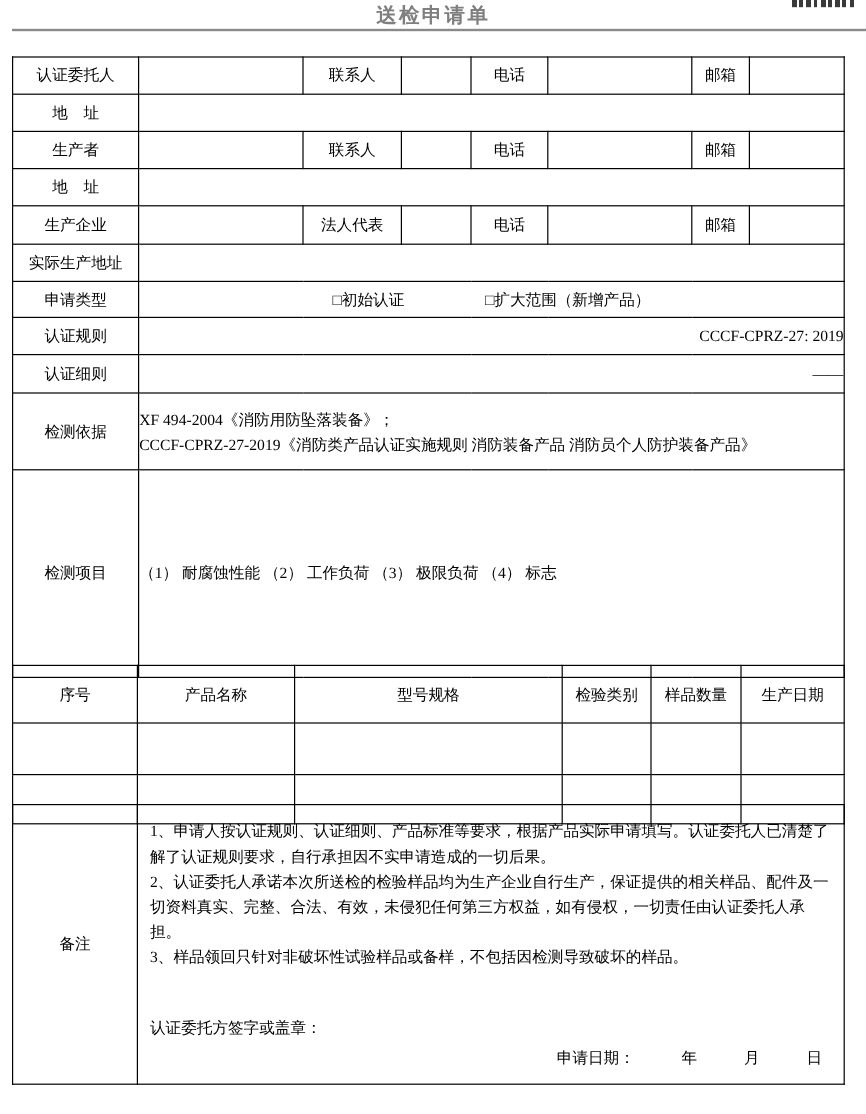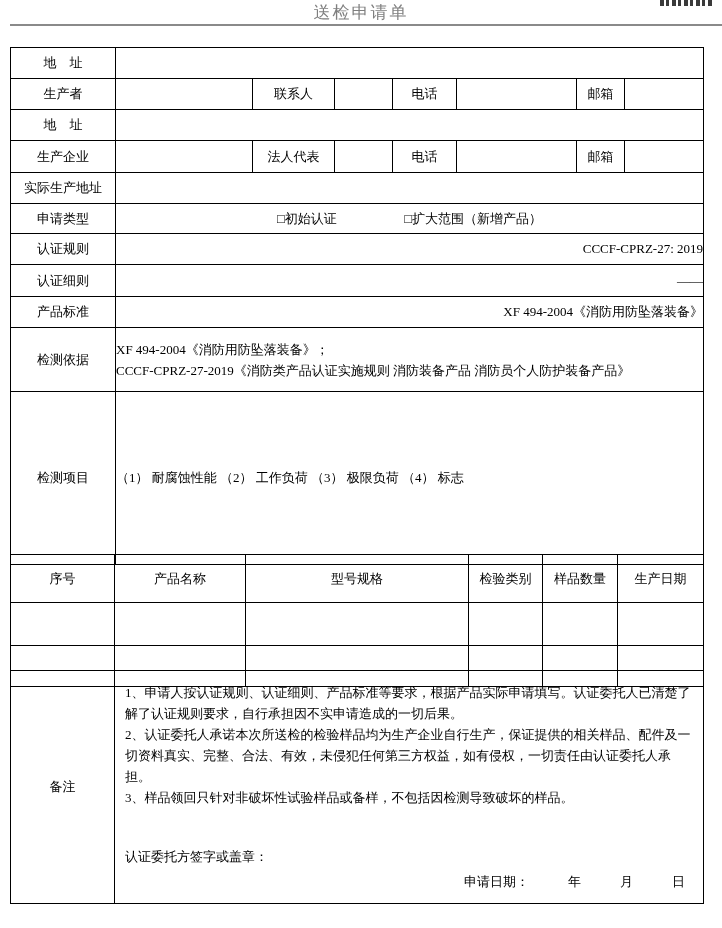--- a/index.html
+++ b/index.html
@@ -1,20 +1,20 @@
 <!DOCTYPE html>
 <html><head>
 <meta charset="utf-8">
 <style>
   html,body { margin:0; padding:0; background:#ffffff; }
   body { width:722px; height:928px; font-family:"Liberation Serif","DejaVu Serif",serif; color:#000; }
   .page { position:relative; width:722px; height:928px; overflow:hidden; background:#fff; }
 
   .title { position:absolute; top:1px; left:0; width:100%; text-align:center;
-           font-size:17px; font-weight:normal; color:#7f7f7f; letter-spacing:2px; }
+           font-size:17px; font-weight:bold; color:#7f7f7f; letter-spacing:2px; }
   .title-rule { position:absolute; top:24px; left:10px; width:712px; height:2px; background:#8a8a8a; }
   .frag { position:absolute; top:0; right:10px; width:52px; height:6px; overflow:hidden;
           background:repeating-linear-gradient(90deg,#3a3a3a 0 4px, transparent 4px 6px, #3a3a3a 6px 9px, transparent 9px 12px); }
 
   table.tbl { position:absolute; left:10px; border-collapse:collapse; table-layout:fixed; width:693px; }
   .tbl td { border:1px solid #000; font-size:13px; padding:0; vertical-align:middle;
             overflow:hidden; word-break:break-all; }
   #tblA { top:47px; }
   #tblB { top:554px; }
   #tblC { top:670px; }
@@ -52,20 +52,30 @@
       <col style="width:105px">
         <col style="width:137px">
         <col style="width:82px">
         <col style="width:58px">
       <col style="width:64px">
         <col style="width:120px">
         <col style="width:48px">
         <col style="width:79px">
     </colgroup>
     <tbody>
+        <tr class="h31">
+      <td class="lab">认证委托人</td>
+      <td></td>
+      <td class="lab">联系人</td>
+      <td></td>
+      <td class="lab">电话</td>
+      <td></td>
+      <td class="lab">邮箱</td>
+      <td></td>
+    </tr>
     <tr class="h31">
       <td class="lab">地　址</td>
       <td colspan="7"></td>
     </tr>
     <tr class="h31">
       <td class="lab">生产者</td>
       <td></td>
       <td class="lab">联系人</td>
       <td></td>
       <td class="lab">电话</td>
@@ -98,24 +108,20 @@
         <span class="chk-opt2">□扩大范围（新增产品）</span>
       </td>
     </tr>
     <tr class="h31">
       <td class="lab">认证规则</td>
       <td colspan="7" class="cval">CCCF-CPRZ-27: 2019</td>
     </tr>
     <tr class="h32">
       <td class="lab">认证细则</td>
       <td colspan="7" class="cval">——</td>
-    </tr>
-    <tr class="h31">
-      <td class="lab">产品标准</td>
-      <td colspan="7" class="cval">XF 494-2004《消防用防坠落装备》</td>
     </tr>
     <tr class="h64">
       <td class="lab">检测依据</td>
       <td colspan="7" class="basis">
         <div>XF 494-2004《消防用防坠落装备》；</div>
         <div>CCCF-CPRZ-27-2019《消防类产品认证实施规则 消防装备产品 消防员个人防护装备产品》</div>
       </td>
     </tr>
     <tr class="h133">
       <td class="lab">检测项目</td>

